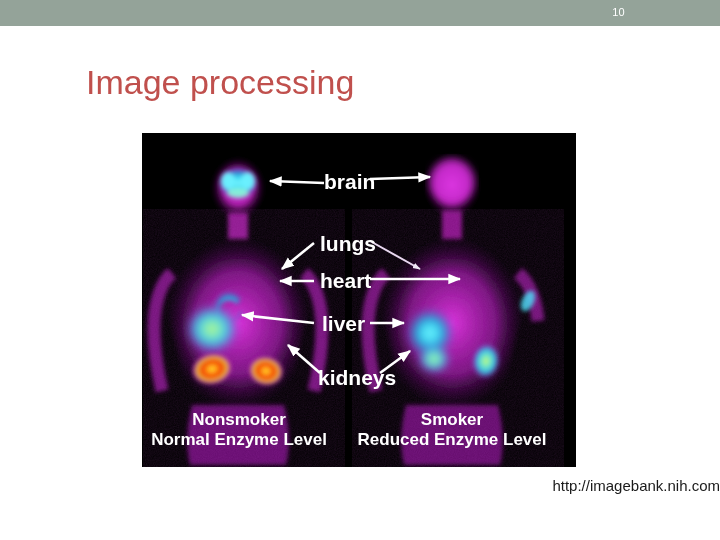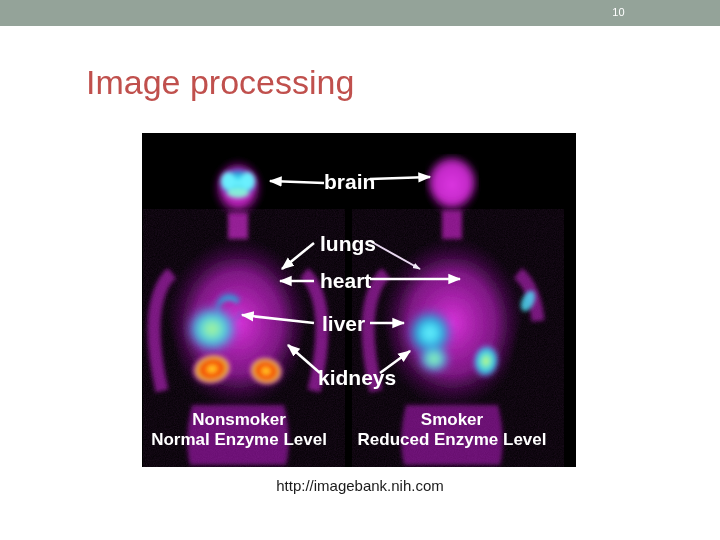--- a/index.html
+++ b/index.html
@@ -63,21 +63,21 @@
     display: block;
     width: 434px;
     height: 334px;
   }
 
   .caption {
     position: absolute;
     left: 0;
     top: 476px;
     width: 720px;
-    text-align: center;
+    text-align: right;
     font-size: 15px;
     color: #1a1a1a;
     line-height: 20px;
   }
 </style>
 </head>
 <body>
 
 <div class="header-bar"></div>
 <div class="slide-number">10</div>

